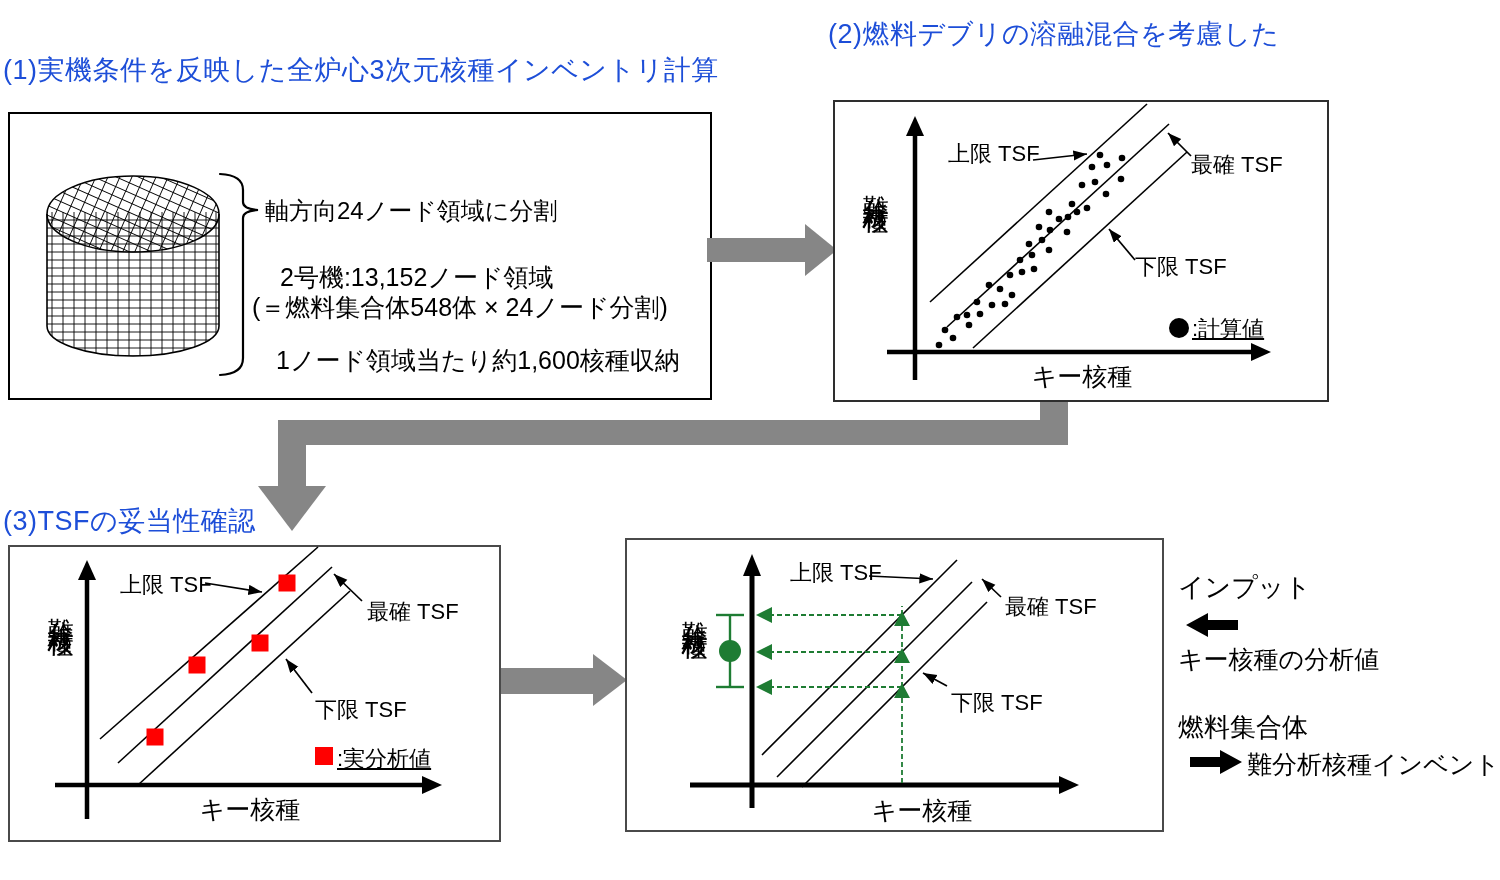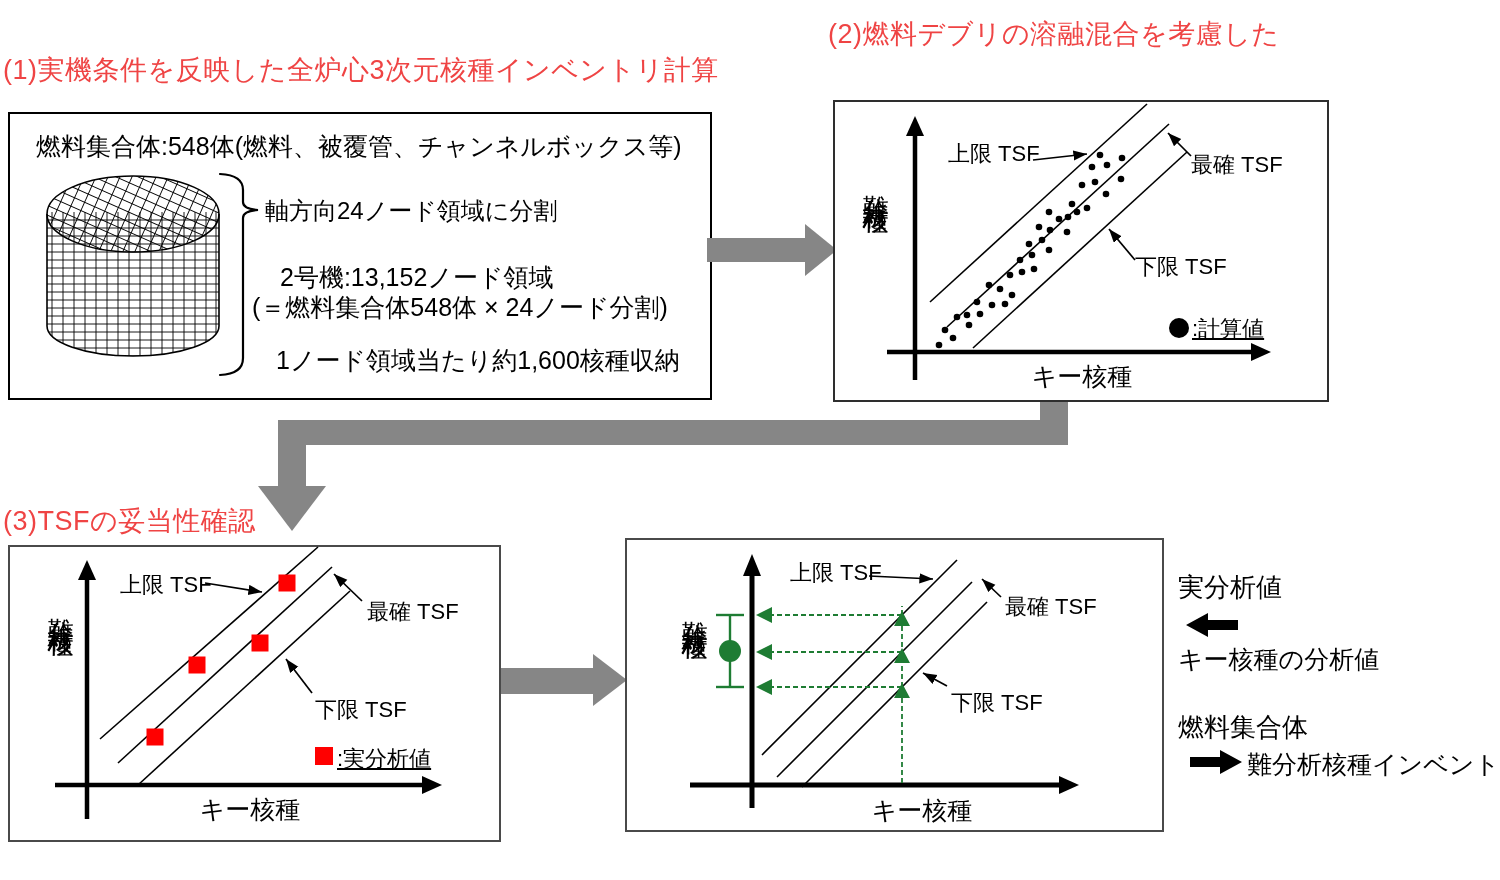--- a/index.html
+++ b/index.html
@@ -1,19 +1,19 @@
 <!DOCTYPE html>
 <html><head>
 <meta charset="utf-8">
 <style>
   html,body{margin:0;padding:0;background:#fff;}
   #stage{position:relative;width:1500px;height:880px;background:#ffffff;overflow:hidden;
          font-family:"Liberation Sans","DejaVu Sans",sans-serif;color:#000;}
   .abs{position:absolute;}
-  .title{position:absolute;font-size:27px;font-weight:500;color:#ef4444;white-space:nowrap;letter-spacing:0.5px;}
+  .title{position:absolute;font-size:27px;font-weight:500;color:#1d4ed8;white-space:nowrap;letter-spacing:0.5px;}
   .panel{position:absolute;background:#fff;}
   .p-border-black{border:2px solid #000;}
   .p-border-dark{border:2px solid #2e2e2e;}
   .p-border-gray{border:2px solid #4a4a4a;}
   .jt{position:absolute;font-size:25px;white-space:nowrap;}
   .plbl{position:absolute;font-size:22px;white-space:nowrap;}
   .axlbl{position:absolute;font-size:25px;text-align:center;white-space:nowrap;}
   .vt{writing-mode:vertical-rl;text-orientation:upright;letter-spacing:4px;font-size:26px;line-height:1;}
   .legendtxt{position:absolute;font-size:22px;white-space:nowrap;text-decoration:underline;}
   .iotitle{position:absolute;font-size:26px;white-space:nowrap;}
@@ -24,21 +24,20 @@
 </head>
 <body>
 
 <div id="stage">
 
   <div class="title" style="left:3px;top:52px;">(1)実機条件を反映した全炉心3次元核種インベントリ計算</div>
   <div class="title" style="left:828px;top:16px;">(2)燃料デブリの溶融混合を考慮した</div>
   <div class="title" style="left:3px;top:503px;">(3)TSFの妥当性確認</div>
 
   <div class="panel p-border-black" style="left:8px;top:112px;width:700px;height:284px;">
-    <div class="jt" style="left:26px;top:16px;">燃料集合体:548体(燃料、被覆管、チャンネルボックス等)</div>
 
     <svg style="left:28px;top:58px;" width="190" height="207" viewBox="0 0 190 207">
       <defs>
         <clipPath id="cylTopC">
             <ellipse cx="95" cy="42" rx="86" ry="38"></ellipse>
           </clipPath>
         <clipPath id="cylSideC">
             <path d="M 9 42 L 9 154 A 86 30 0 0 0 181 154 L 181 42 A 86 38 0 0 0 9 42 Z"></path>
           </clipPath>
       </defs>
@@ -294,21 +293,21 @@
       <line x1="374" y1="57" x2="355" y2="39" stroke="#000" stroke-width="1.7" marker-end="url(#m4)"></line>
       <line x1="320" y1="146" x2="296" y2="133" stroke="#000" stroke-width="1.7" marker-end="url(#m4)"></line>
     </svg>
     <div class="plbl" style="left:163px;top:18px;">上限 TSF</div>
     <div class="plbl" style="left:378px;top:52px;">最確 TSF</div>
     <div class="plbl" style="left:324px;top:148px;">下限 TSF</div>
     <div class="abs vt" style="left:55px;top:60px;">難分析核種</div>
     <div class="axlbl" style="left:225px;top:254px;width:140px;">キー核種</div>
   </div>
 
-  <div class="iotitle" style="left:1178px;top:570px;">実分析値</div>
+  <div class="iotitle" style="left:1178px;top:570px;">インプット</div>
   <svg style="left:1186px;top:613px;" width="52" height="24" viewBox="0 0 52 24">
     <polygon points="0,12 22,0 22,7 52,7 52,17 22,17 22,24" fill="#000"></polygon>
   </svg>
   <div class="iotext" style="left:1178px;top:611px;margin-top:32px;">キー核種の分析値</div>
 
   <div class="iotitle" style="left:1178px;top:710px;">燃料集合体</div>
   <svg style="left:1190px;top:750px;" width="52" height="24" viewBox="0 0 52 24">
     <polygon points="52,12 30,0 30,7 0,7 0,17 30,17 30,24" fill="#000"></polygon>
   </svg>
   <div class="iotext" style="left:1247px;top:748px;">難分析核種インベントリ</div>

